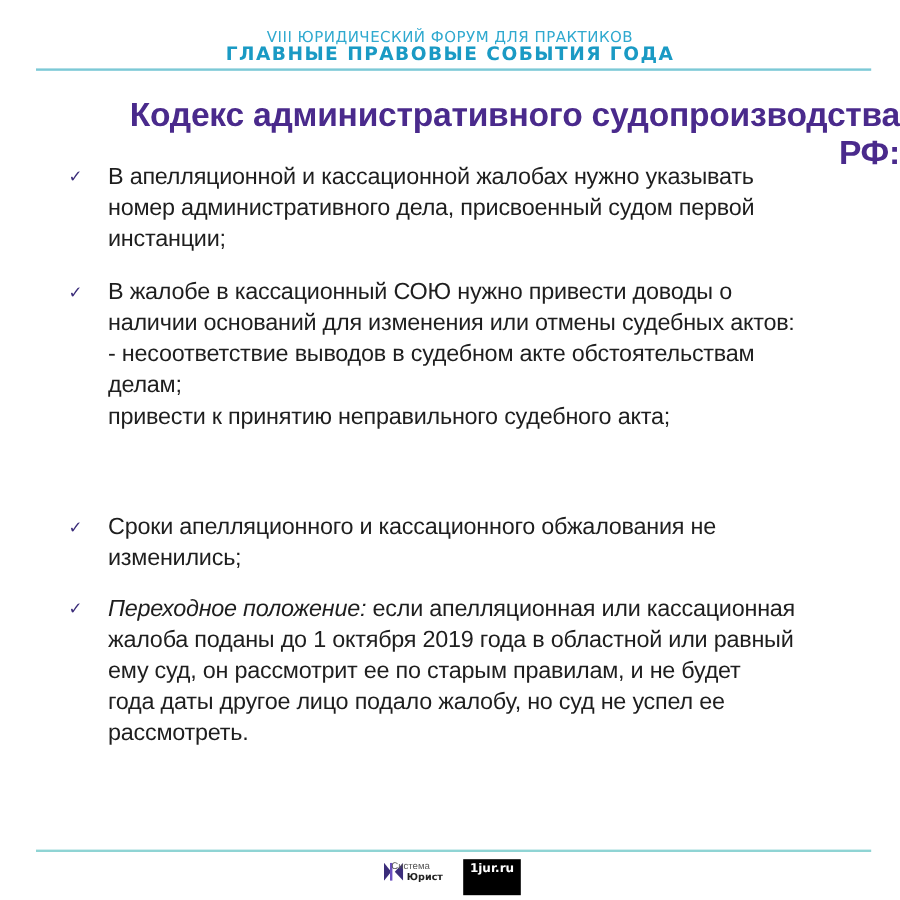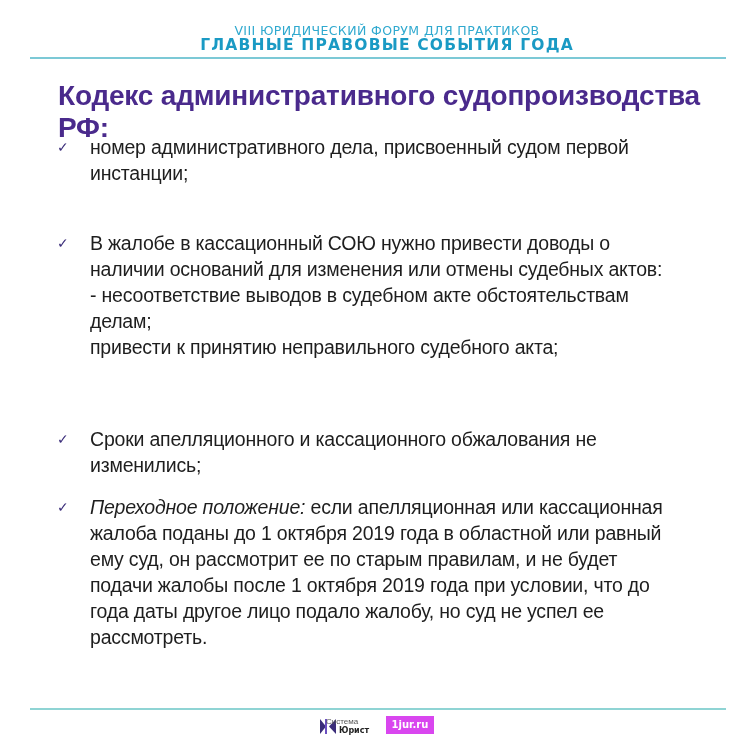--- a/index.html
+++ b/index.html
@@ -1,51 +1,52 @@
 <!DOCTYPE html>
 <html><head>
   <meta charset="utf-8">
   <style>
     html, body { margin: 0; padding: 0; background: #ffffff; }
     body { width: 750px; height: 750px; position: relative; overflow: hidden; font-family: "Liberation Sans", sans-serif; }
-    .header { position: absolute; top: 0; left: 12px; width: 728px; height: 60px; }
+    .header { position: absolute; top: 0; left: 0; width: 728px; height: 60px; }
     .forum-sub { position: absolute; top: 23px; left: 0; width: 750px; text-align: center; font-size: 12.5px; letter-spacing: 0.4px; color: #2fa9cf; font-family: "DejaVu Sans", sans-serif; }
     .forum-title { position: absolute; top: 36px; left: 0; width: 750px; text-align: center; font-size: 15.5px; font-weight: bold; letter-spacing: 1.2px; color: #1a9ac4; font-family: "DejaVu Sans", sans-serif; }
     .hr-top { position: absolute; top: 57px; left: 30px; width: 696px; height: 2px; background: #7cc9d6; }
-    .title { position: absolute; top: 80px; left: 58px; font-size: 28px; font-weight: bold; color: #4a2a8c; font-family: "Liberation Sans", sans-serif; letter-spacing: -0.2px; }
+    .title { position: absolute; top: 80px; left: 58px; font-size: 28px; font-weight: bold; color: #4a2a8c; font-family: "Liberation Sans", sans-serif; letter-spacing: -0.2px; text-align: right; }
     .list { position: absolute; top: 134px; left: 0; width: 750px; }
     .item { position: absolute; left: 0; width: 750px; }
     .check { position: absolute; left: 57px; font-size: 14px; color: #3b2d7a; }
     .text { position: absolute; left: 90px; width: 640px; font-size: 19.5px; line-height: 26px; color: #1e1e1e; font-family: "Liberation Sans", sans-serif; letter-spacing: -0.2px; }
     .line { display: block; white-space: nowrap; }
     .em { font-style: italic; margin-top: 28px; }
     .hr-bottom { position: absolute; top: 708px; left: 30px; width: 696px; height: 2px; background: #8fd4d4; }
     .footer { position: absolute; top: 714px; left: 0; width: 750px; height: 26px; }
     .logo { position: absolute; left: 320px; top: 3px; width: 70px; height: 20px; }
     .logo-mark { position: absolute; left: 0; top: 2px; width: 16px; height: 15px; }
     .logo-text1 { position: absolute; left: 6px; top: 0px; font-size: 8px; color: #555; font-family: Liberation Sans, sans-serif; }
     .logo-text2 { position: absolute; left: 19px; top: 9px; font-size: 8px; font-weight: bold; color: #222; font-family: "DejaVu Sans", sans-serif; }
-    .site-btn { position: absolute; left: 386px; top: 2px; width: 48px; height: 18px; background: #d946ef; color: #ffffff; font-size: 10px; font-weight: bold; text-align: center; line-height: 18px; font-family: "DejaVu Sans", sans-serif; }
+    .site-btn { position: absolute; left: 386px; top: 2px; width: 48px; height: 30px; background: #000000; color: #ffffff; font-size: 10px; font-weight: bold; text-align: center; line-height: 18px; font-family: "DejaVu Sans", sans-serif; }
   </style>
 </head>
 <body>
 
 <div class="header">
   <div class="forum-sub">VIII ЮРИДИЧЕСКИЙ ФОРУМ ДЛЯ ПРАКТИКОВ</div>
   <div class="forum-title">ГЛАВНЫЕ ПРАВОВЫЕ СОБЫТИЯ ГОДА</div>
 </div>
 <div class="hr-top"></div>
 
 <div class="title">Кодекс административного судопроизводства РФ:</div>
 
 <div class="list">
 
   <div class="item" style="top:0px;">
     <span class="check" style="top:5px;">✓</span>
     <div class="text">
+      <span class="line">В апелляционной и кассационной жалобах нужно указывать</span>
       <span class="line">номер административного дела, присвоенный судом первой</span>
       <span class="line">инстанции;</span>
     </div>
   </div>
 
   <div class="item" style="top:96px;">
     <span class="check" style="top:5px;">✓</span>
     <div class="text">
       <span class="line">В жалобе в кассационный СОЮ нужно привести доводы о</span>
       <span class="line">наличии оснований для изменения или отмены судебных актов:</span>
@@ -62,21 +63,20 @@
       <span class="line">изменились;</span>
     </div>
   </div>
 
   <div class="item" style="top:360px;">
     <span class="check" style="top:5px;">✓</span>
     <div class="text">
       <span class="line"><span class="em">Переходное положение:</span><span style="white-space:pre;"> если апелляционная или кассационная</span></span>
       <span class="line">жалоба поданы до 1 октября 2019 года в областной или равный</span>
       <span class="line">ему суд, он рассмотрит ее по старым правилам, и не будет</span>
-      <span class="line">подачи жалобы после 1 октября 2019 года при условии, что до</span>
       <span class="line">года даты другое лицо подало жалобу, но суд не успел ее</span>
       <span class="line">рассмотреть.</span>
     </div>
   </div>
 </div>
 
 <div class="hr-bottom"></div>
 
 <div class="footer">
   <div class="logo">

